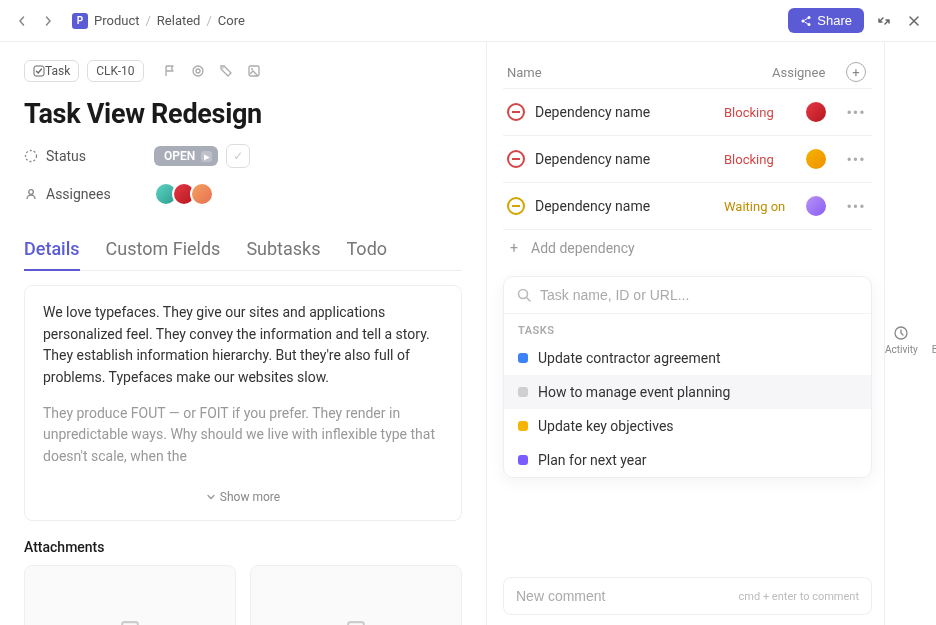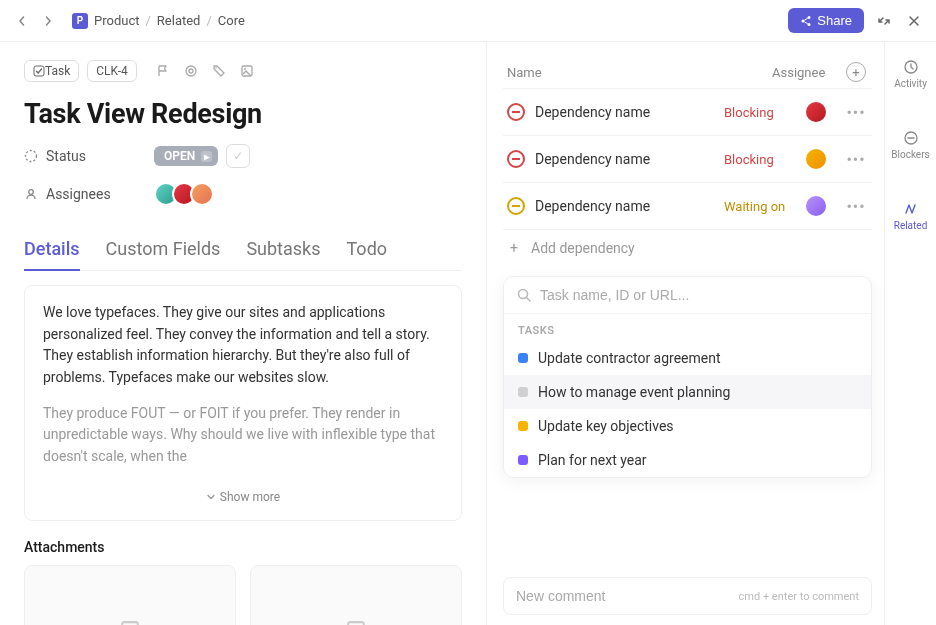--- a/index.html
+++ b/index.html
@@ -45,22 +45,22 @@
     
     .body {
       flex:1; display:flex; overflow:hidden;
     }
     .main { flex:1; padding:18px 24px 0 24px; overflow-y:auto; }
     .right-panel {
       width: 398px; border-left:1px solid #eee; display:flex; flex-direction:column;
       padding: 14px 12px 10px 16px;
     }
     .right-rail {
-      width:52px; border-left:1px solid #eee; display:flex; flex-direction:column; align-items:center;
-      padding-top:12px; gap:32px;
+      width:52px; border-left:1px solid #eee; display:flex; flex-direction:row; align-items:center;
+      padding-top:12px; gap:14px;
     }
     .rail-item { display:flex; flex-direction:column; align-items:center; gap:2px; font-size:10px; color:#888; cursor:pointer; width:100%; padding:4px 0;}
     .rail-item.active { color:#5b5bd6; }
     .rail-icon { width:18px; height:18px; display:flex; align-items:center; justify-content:center; }
 
     
     .task-row { display:flex; align-items:center; gap:8px; }
     .task-chip {
       border:1px solid #ddd; border-radius:6px; padding:3px 8px; font-size:12px; color:#555;
       display:flex; align-items:center; gap:0;
@@ -213,21 +213,21 @@
   <div class="main">
     <div class="task-row">
       <div class="task-chip">
         <svg width="12" height="12" viewBox="0 0 12 12">
             <rect x="1" y="1" width="10" height="10" rx="2" fill="none" stroke="#666"></rect>
             <path d="M3.5 6.2 5.2 8 8.5 4" stroke="#666" stroke-width="1.3" fill="none" stroke-linecap="round"></path>
           </svg>
         <span>Task</span>
       </div>
       <div class="task-chip">
-        <span>CLK-4</span>
+        <span>CLK-10</span>
       </div>
       <div class="task-icons">
         <span>
             <svg width="14" height="14" viewBox="0 0 14 14">
               <path d="M3 2v10M3 2h7l-1.5 2.5L10 7H3" stroke="#aaa" stroke-width="1.3" fill="none" stroke-linejoin="round"></path>
             </svg>
           </span>
         <span>
             <svg width="14" height="14" viewBox="0 0 14 14">
               <circle cx="7" cy="7" r="5" stroke="#aaa" stroke-width="1.3" fill="none"></circle>

